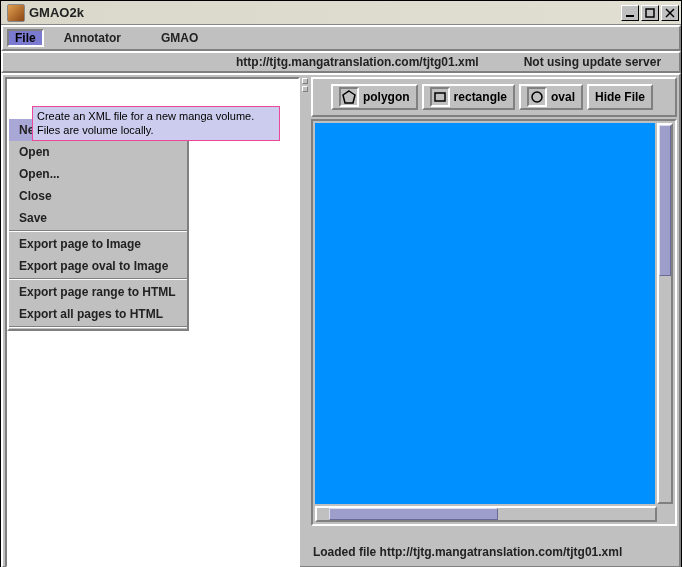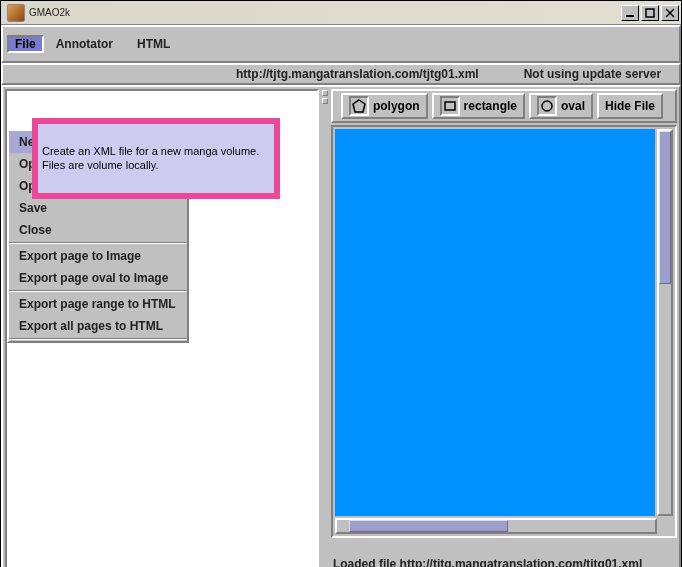--- a/index.html
+++ b/index.html
@@ -1,51 +1,51 @@
 <!DOCTYPE html>
 <html><head>
 <meta charset="utf-8">
 <style>
 * { box-sizing: border-box; margin: 0; padding: 0; font-family: Arial, Helvetica, sans-serif; }
 body { background: #000; width: 682px; height: 567px; overflow: hidden; }
 .window { width: 682px; height: 567px; background: #c0c0c0; border: 1px solid #000; }
 .titlebar { height: 24px; background: linear-gradient(to right, #d9d8cb, #e0dfd2); border-bottom: 1px solid #888; display: flex; align-items: center; padding: 0 2px; }
 .title-icon { width: 18px; height: 18px; margin: 0 4px; border: 1px solid #888; background: linear-gradient(135deg,#e0a050,#8b4513); border-radius: 2px; }
-.title-text { font-size: 10px; font-weight: normal; color: #222; flex: 1; }
+.title-text { font-size: 13px; font-weight: bold; color: #222; flex: 1; }
 .win-btns { display: flex; gap: 2px; }
 .win-btn { width: 18px; height: 16px; background: #c0c0c0; border: 1px solid #000; border-top-color: #fff; border-left-color: #fff; display: flex; align-items: center; justify-content: center; cursor: pointer; }
 .win-btn svg { display: block; }
-.menubar { height: 38px; background: #c0c0c0; border: 2px solid; border-color: #fff #808080 #808080 #fff; display: flex; align-items: center; padding: 0 4px; font-size: 12px; font-weight: bold; color: #222; }
-.menu-item { padding: 2px 12px; cursor: pointer; }
+.menubar { height: 26px; background: #c0c0c0; border: 2px solid; border-color: #fff #808080 #808080 #fff; display: flex; align-items: center; padding: 0 4px; font-size: 12px; font-weight: bold; color: #222; }
+.menu-item { padding: 2px 20px; cursor: pointer; }
 .menu-item.active { background: #7a7ad0; color: #000; border: 2px solid; border-color: #808080 #fff #fff #808080; padding: 0 6px; }
 .urlbar { height: 22px; background: #c0c0c0; border: 2px solid; border-color: #fff #808080 #808080 #fff; display: flex; align-items: center; padding: 0 6px; font-size: 12px; font-weight: bold; color: #222; gap: 45px; }
 .work-area { height: 495px; background: #c0c0c0; border: 2px solid; border-color: #fff #808080 #808080 #fff; position: relative; display: flex; }
 .left-panel { width: 328px; height: 100%; background: #fff; border: 2px solid; border-color: #808080 #fff #fff #808080; margin: 2px; }
 .splitter { width: 8px; height: 100%; background: #c0c0c0; display:flex; flex-direction:column; align-items:center; padding-top:2px; cursor: ew-resize;}
 .splitter-grip { width:6px; height:6px; border:1px solid; border-color:#fff #808080 #808080 #fff; margin:1px 0;}
 .right-panel { flex: 1; height: 100%; display: flex; flex-direction: column; padding: 2px; }
-.toolbar { height: 34px; background: #c0c0c0; border: 2px solid; border-color: #fff #808080 #808080 #fff; display: flex; align-items: center; padding: 8px; overflow:hidden; white-space:nowrap;}
+.toolbar { height: 34px; background: #c0c0c0; border: 2px solid; border-color: #fff #808080 #808080 #fff; display: flex; align-items: center; padding: 18px; overflow:hidden; white-space:nowrap;}
 .tool-btn { height: 26px; background: #c0c0c0; border: 2px solid; border-color: #fff #808080 #808080 #fff; display: flex; align-items: center; padding: 0 6px; margin-right: 4px; font-size: 12px; font-weight: bold; cursor: pointer; }
 .tool-icon-box { width: 20px; height: 20px; border: 2px solid; border-color: #808080 #fff #fff #808080; background:#c0c0c0; margin-right:4px; display:flex; align-items:center; justify-content:center;}
 .canvas-wrap { flex:1; position: relative; background:#c0c0c0; border:2px solid; border-color:#808080 #fff #fff #808080; margin-top:2px; display:flex; flex-direction:column;}
 .canvas-inner { flex:1; display:flex; position:relative;}
 .canvas { flex:1; background:#0090ff; margin:2px;}
 .vscroll { width:16px; background:#c0c0c0; border:2px solid; border-color:#fff #808080 #808080 #fff; margin:2px 2px 2px 0; position:relative;}
 .hscroll-row { height:16px; display:flex; margin:0 2px 2px 2px;}
 .hscroll { flex:1; background:#c0c0c0; border:2px solid; border-color:#fff #808080 #808080 #fff; position:relative;}
 .hscroll-corner{ width:16px; background:#c0c0c0;}
 .scroll-thumb { position:absolute; background:#9e9ecb; border:1px solid; border-color:#dcdcf0 #6a6a99 #6a6a99 #dcdcf0;}
 .vscroll .scroll-thumb { left:0; right:0; top:0; height:40%;}
 .hscroll .scroll-thumb { top:0; bottom:0; left:12px; width:50%;}
 .status { height:18px; font-size:12px; font-weight:bold; padding:19px 2px; color:#222;}
 .dropdown { position:absolute; top:0; left:4px; width:182px; background:#c0c0c0; border:2px solid; border-color:#fff #808080 #808080 #fff; z-index:10;margin-top:42px;}
 .dd-item { padding:4px 10px; font-size:12px; font-weight:bold; color:#222; cursor:pointer;}
 .dd-item.highlight { background:#a9a7d6;}
 .dd-sep { height:2px; border-top:1px solid #808080; border-bottom:1px solid #fff; margin:1px 0;}
-.tooltip { position:absolute; top:31px; left:29px; width:248px; background:#ccccee; border:6px solid #ec4899; font-size:11px; padding:20px 4px; color:#000; z-index:20; line-height:1.3;}
+.tooltip { position:absolute; top:31px; left:29px; width:248px; background:#ccccee; border:1px solid #ec4899; font-size:11px; padding:2px 4px; color:#000; z-index:20; line-height:1.3;}
 </style>
 </head>
 <body>
 
 <div class="window">
 
   <div class="titlebar">
     <div class="title-icon"></div>
     <div class="title-text">GMAO2k</div>
     <div class="win-btns">
@@ -64,37 +64,37 @@
             <line x1="1" y1="1" x2="9" y2="9" stroke="#000" stroke-width="1.5"></line>
             <line x1="9" y1="1" x2="1" y2="9" stroke="#000" stroke-width="1.5"></line>
           </svg>
         </div>
     </div>
   </div>
 
   <div class="menubar">
     <div class="menu-item active">File</div>
     <div class="menu-item">Annotator</div>
-    <div class="menu-item">HTML</div>
+    <div class="menu-item">GMAO</div>
   </div>
 
   <div class="urlbar">
     <span style="width:182px"></span>
     <span>http://tjtg.mangatranslation.com/tjtg01.xml</span>
     <span>Not using update server</span>
   </div>
 
   <div class="work-area">
 
     <div class="dropdown">
       <div class="dd-item highlight">New</div>
       <div class="dd-item">Open</div>
       <div class="dd-item">Open...</div>
+      <div class="dd-item">Close</div>
       <div class="dd-item">Save</div>
-      <div class="dd-item">Close</div>
       <div class="dd-sep"></div>
       <div class="dd-item">Export page to Image</div>
       <div class="dd-item">Export page oval to Image</div>
       <div class="dd-sep"></div>
       <div class="dd-item">Export page range to HTML</div>
       <div class="dd-item">Export all pages to HTML</div>
       <div class="dd-sep"></div>
     </div>
 
     <div class="tooltip">

